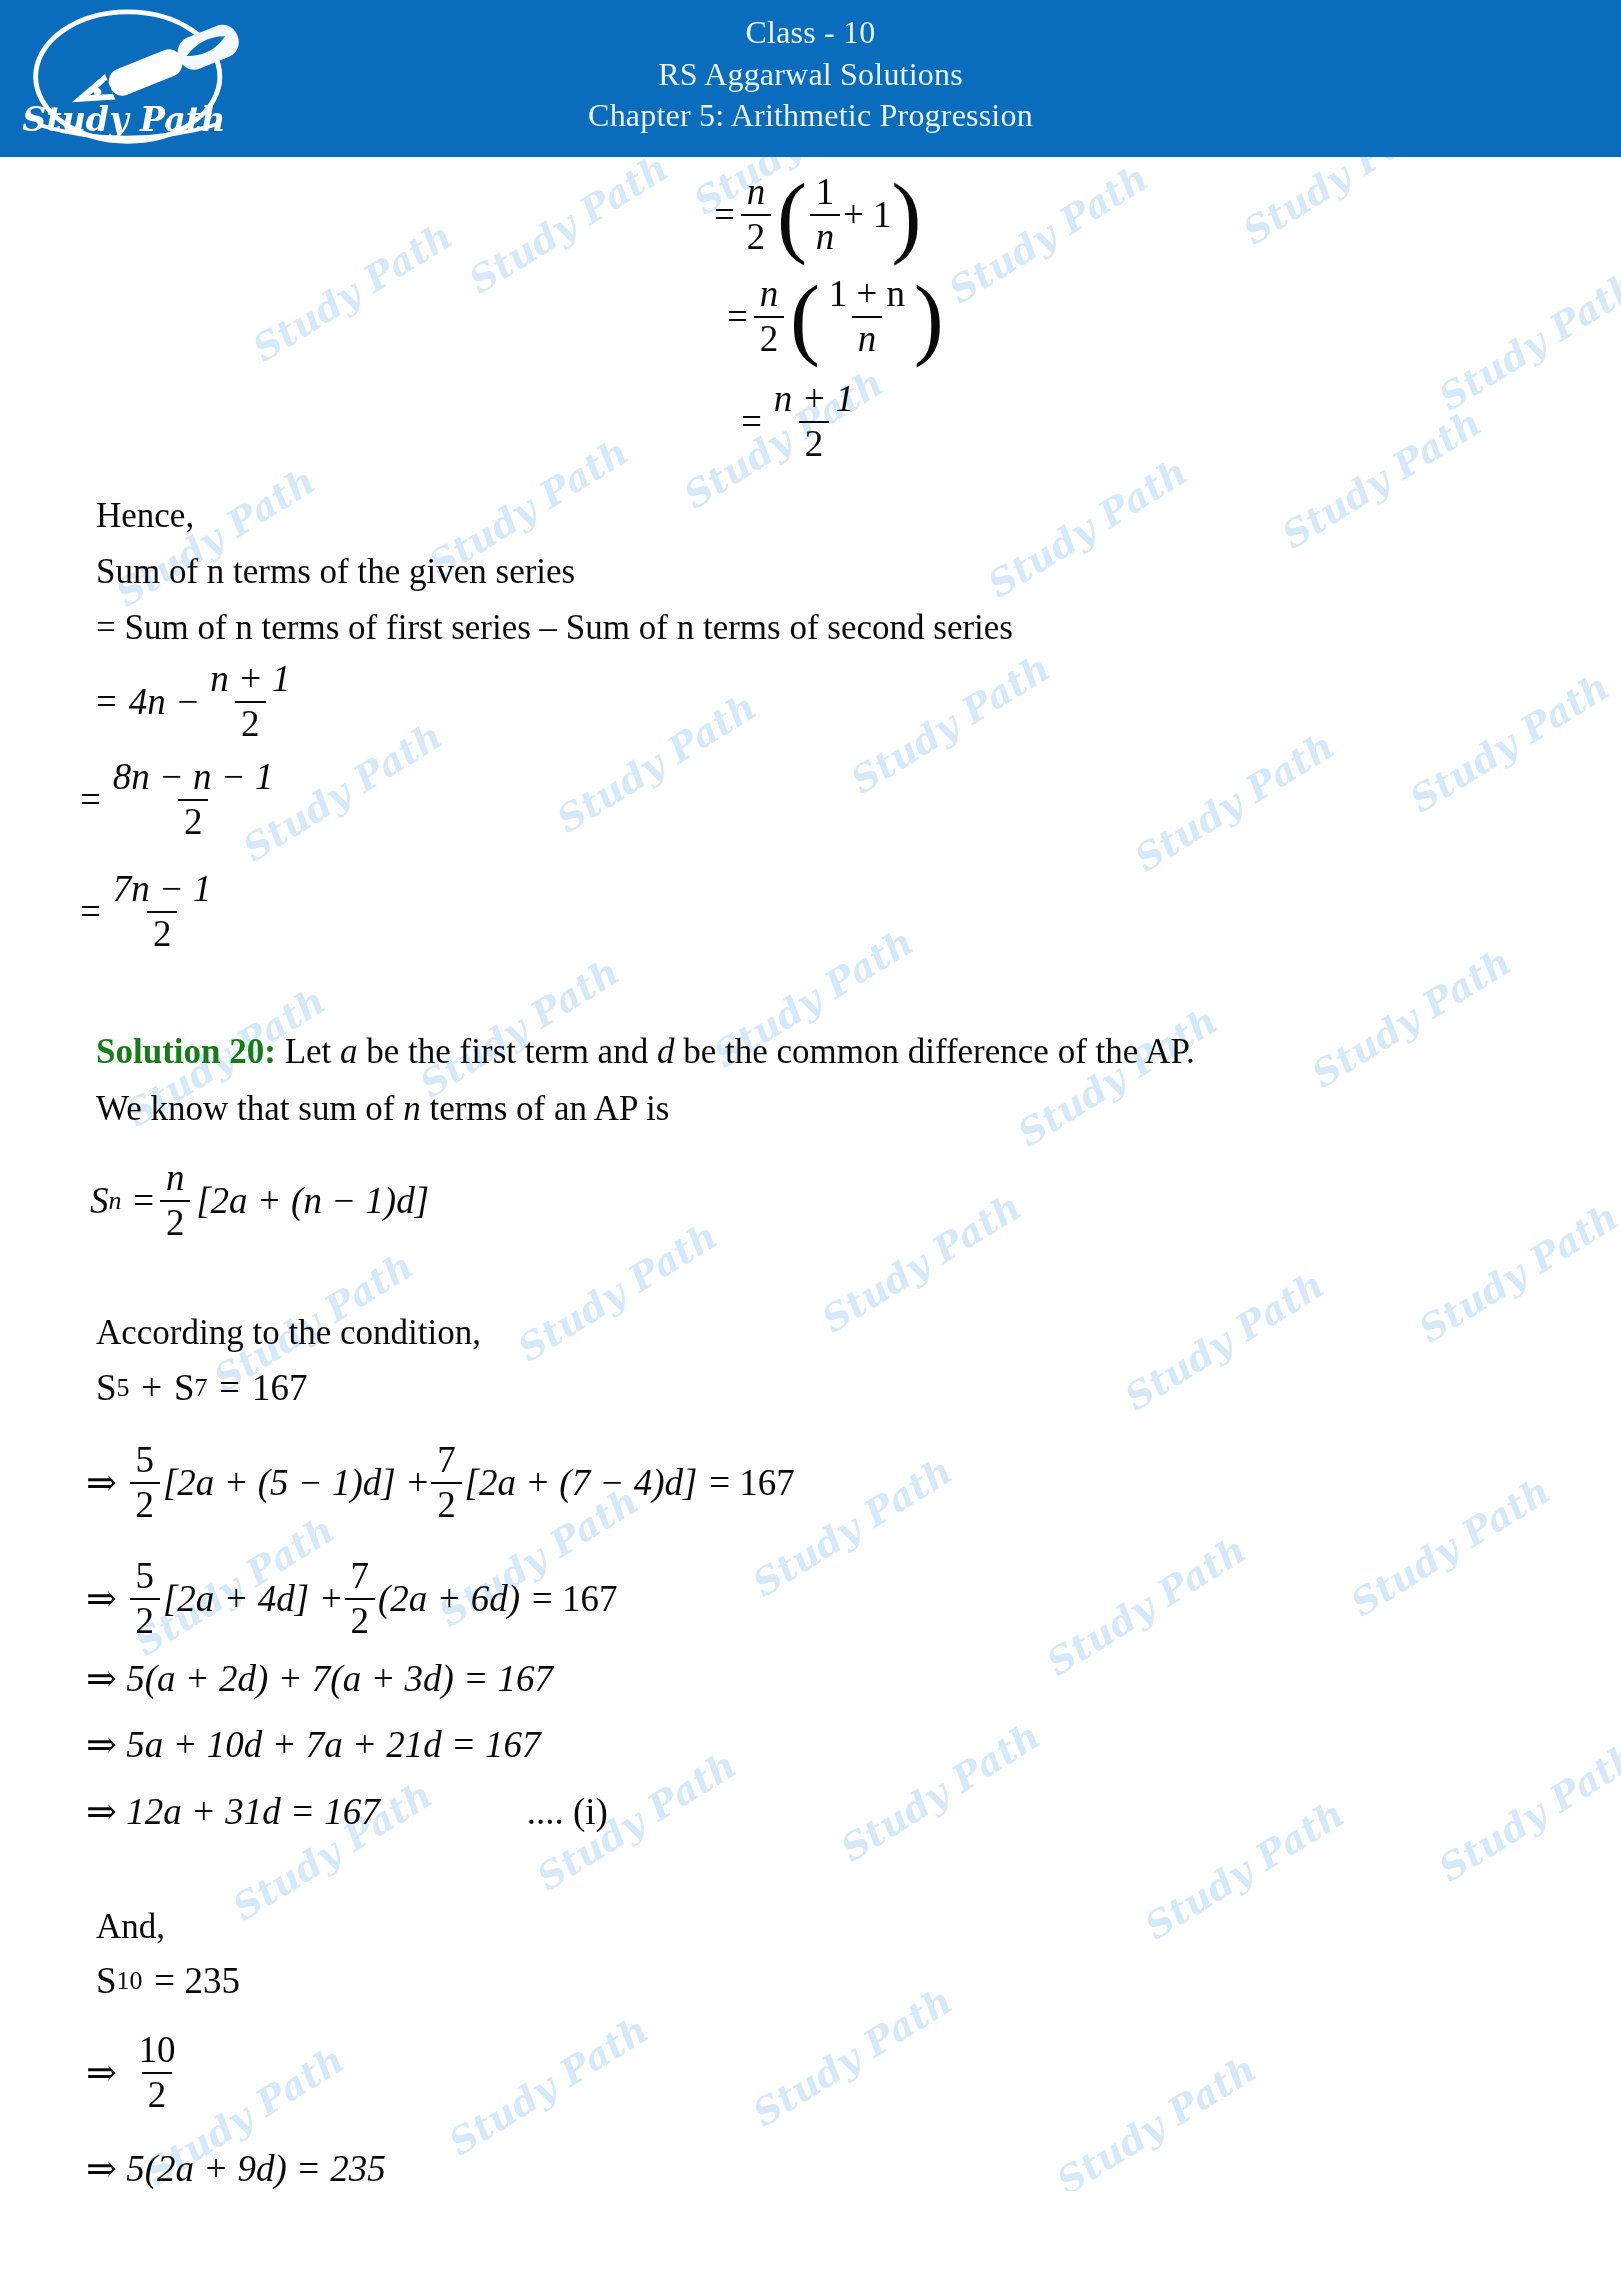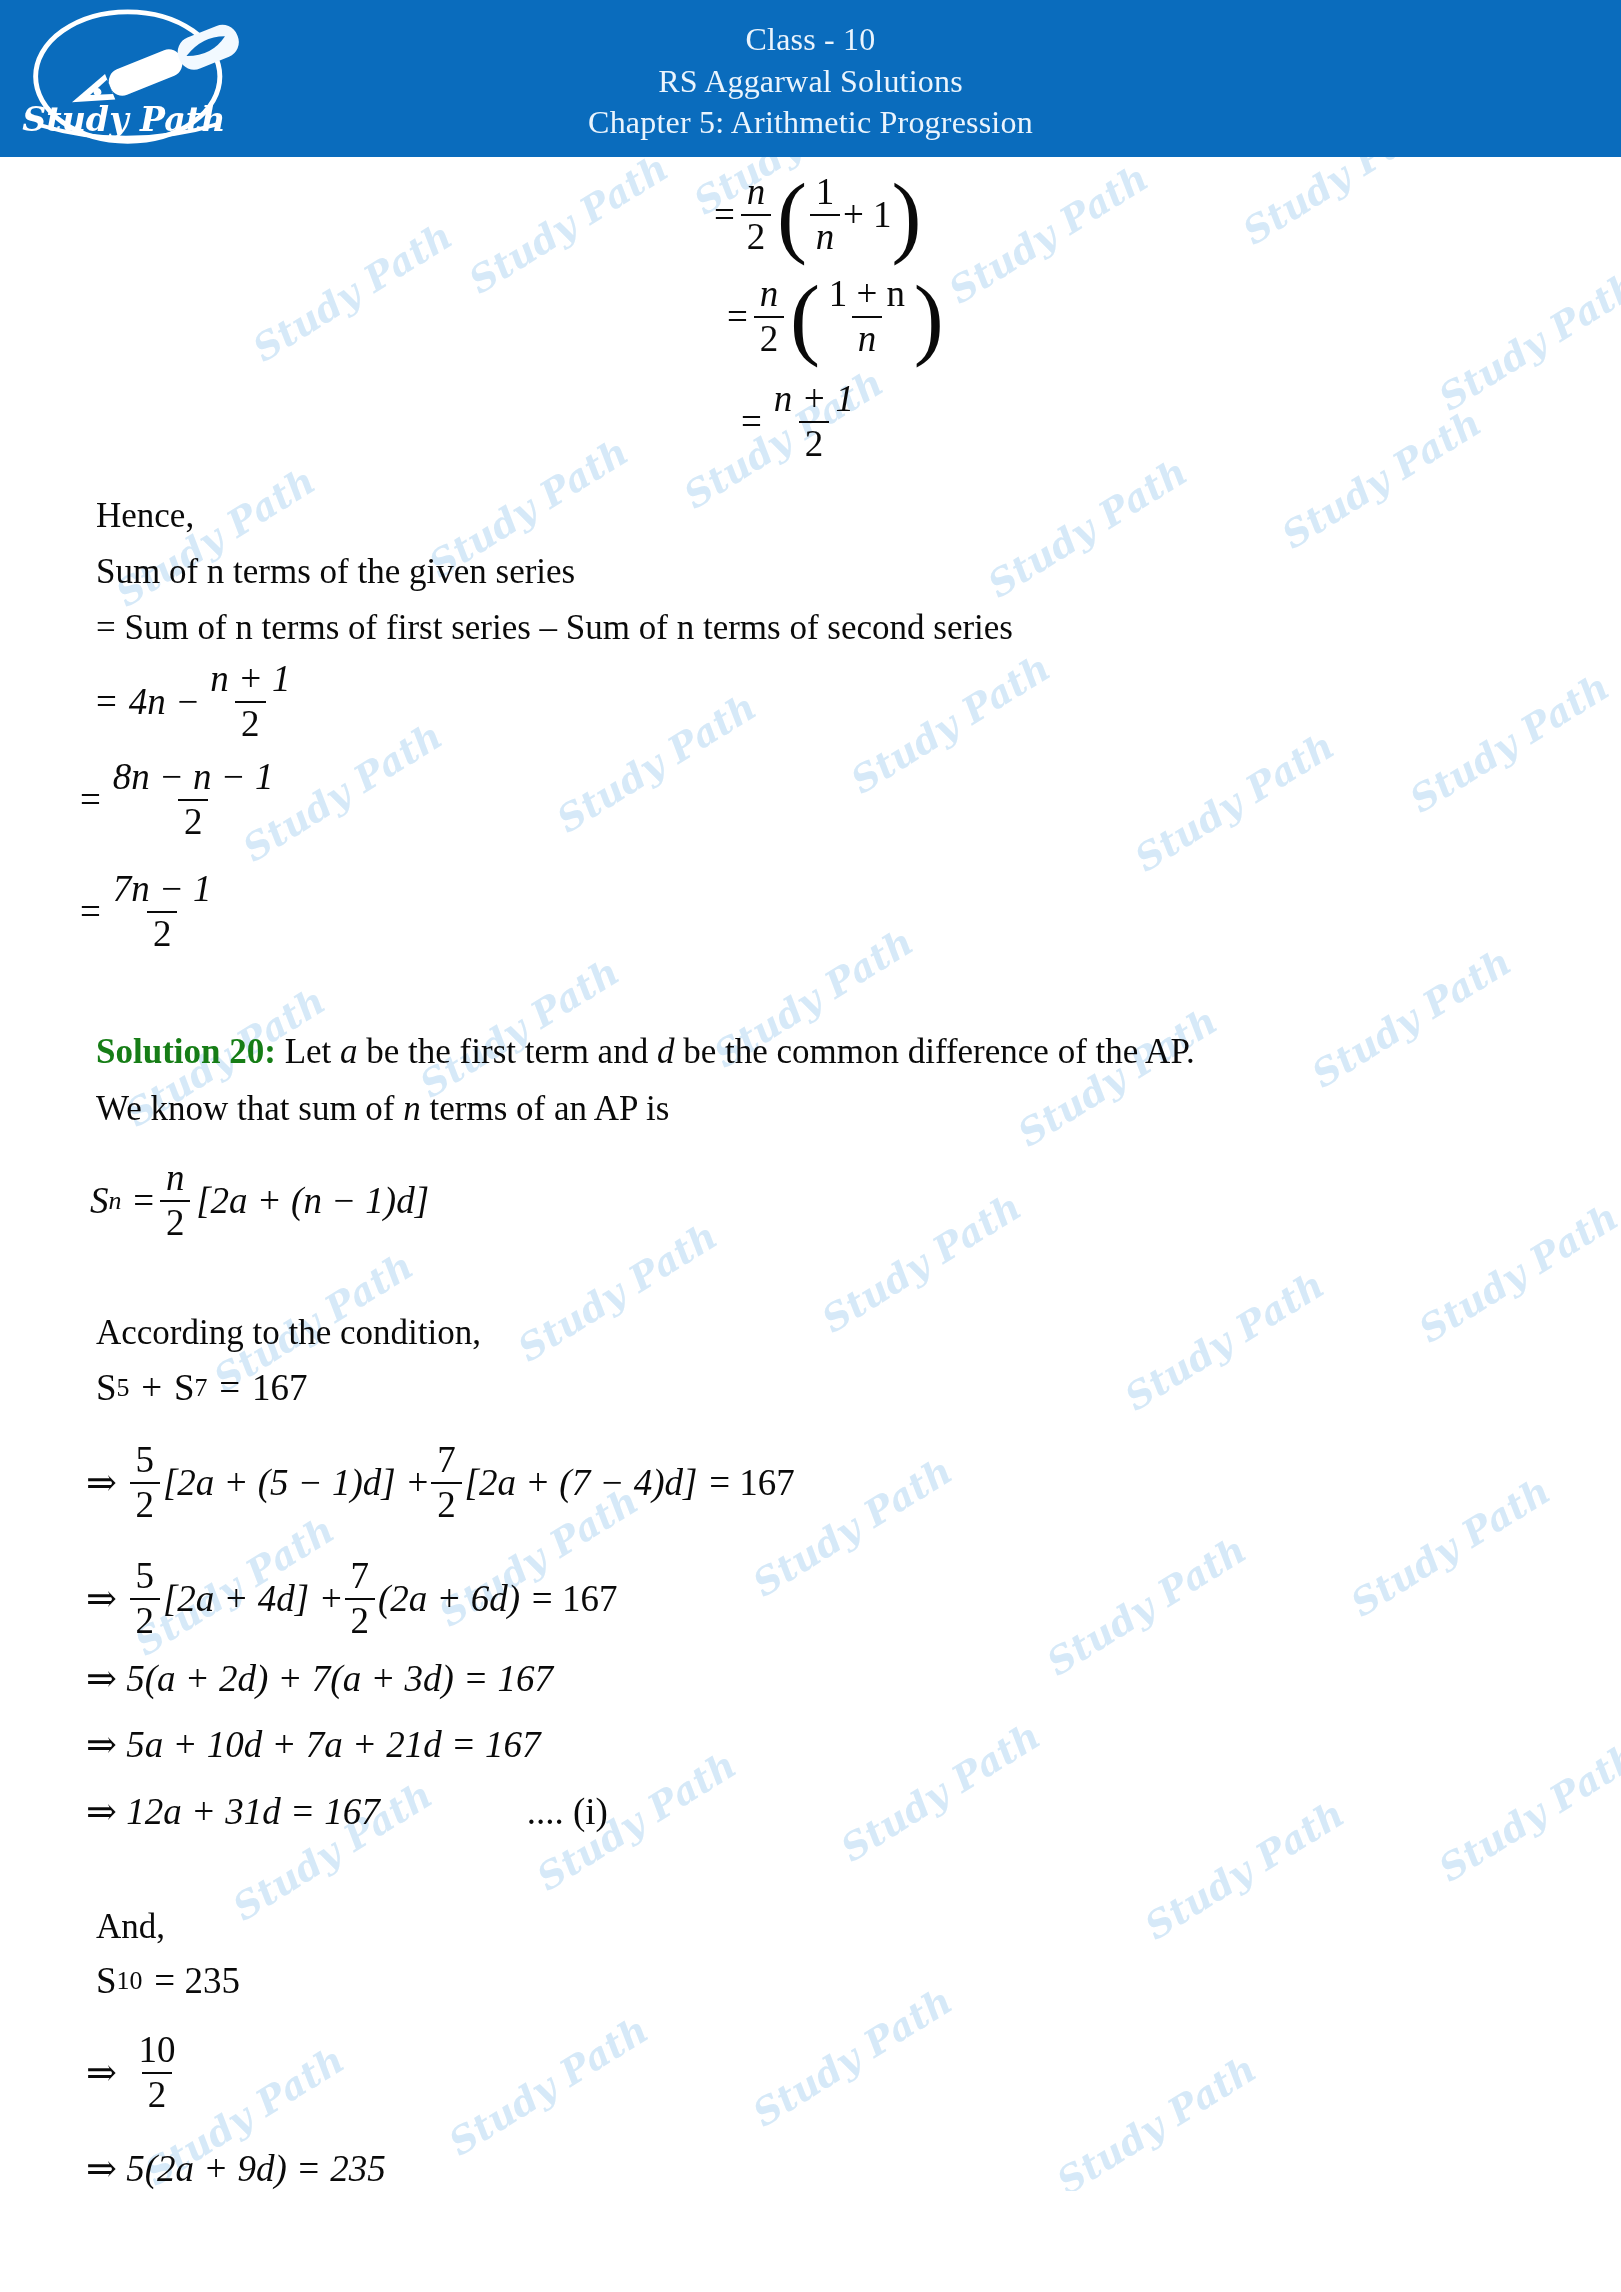--- a/index.html
+++ b/index.html
@@ -33,21 +33,21 @@
 
   .logo {
     position: absolute;
     left: 17.6px;
     top: 5.9px;
     width: 243px;
     height: 147px;
   }
 
   .header-titles {
-    margin-top: 19px;
+    margin-top: 12px;
     text-align: center;
     color: #eaf4fd;
     line-height: 1.30;
     width: 100%;
   }
   .header-titles .line {
     font-size: 32px;
     letter-spacing: 0.2px;
     font-family: "Liberation Serif", "DejaVu Serif", serif;
   }

